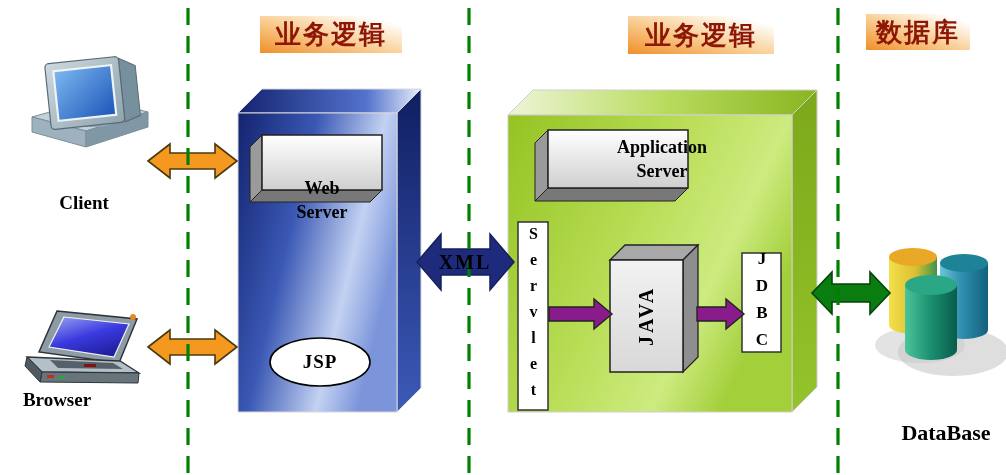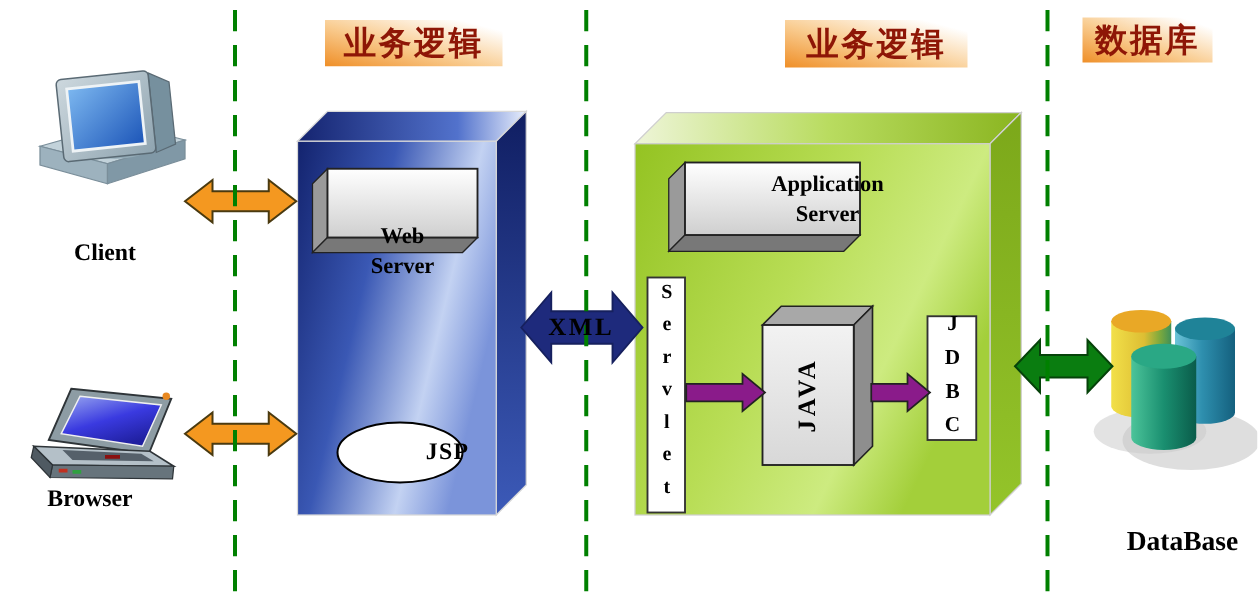--- a/index.html
+++ b/index.html
@@ -187,31 +187,31 @@
   <line x1="188" y1="8" x2="188" y2="475" stroke="#008000" stroke-width="3.2" stroke-dasharray="17,11"></line>
   <line x1="469" y1="8" x2="469" y2="475" stroke="#008000" stroke-width="3.2" stroke-dasharray="17,11"></line>
   <line x1="838" y1="8" x2="838" y2="475" stroke="#008000" stroke-width="3.2" stroke-dasharray="17,11"></line>
 </svg>
 
 <div class="abs banner" style="left:260px;top:16px;width:142px;height:37px;">业务逻辑</div>
 <div class="abs banner" style="left:628px;top:16px;width:146px;height:38px;">业务逻辑</div>
 <div class="abs banner" style="left:866px;top:14px;width:104px;height:36px;">数据库</div>
 
 <div class="abs lbl" style="left:28px;top:164px;width:112px;font-size:19px;margin-top:28px;">Client</div>
-<div class="abs lbl" style="left:16px;top:389px;width:112px;font-size:19px;">Browser</div>
+<div class="abs lbl" style="left:1px;top:389px;width:112px;font-size:19px;">Browser</div>
 <div class="abs lbl" style="left:885px;top:420px;width:122px;font-size:22px;">DataBase</div>
 
 <div class="abs panel-label" style="left:262px;top:135px;width:120px;height:40px;font-size:18px;margin-top:45px;">
   <span style="display:inline-block;max-width:78px;">Web Server</span>
 </div>
 <div class="abs panel-label" style="left:548px;top:130px;width:140px;height:58px;font-size:18px;padding-left:44px;">
   <span style="display:inline-block;max-width:124px;">Application Server</span>
 </div>
 
-<div class="abs panel-label" style="left:270px;top:349px;width:100px;height:26px;font-size:19px;letter-spacing:1px;padding-left:38px;">JSP</div>
+<div class="abs panel-label" style="left:270px;top:349px;width:100px;height:26px;font-size:19px;letter-spacing:1px;">JSP</div>
 
 <div class="abs panel-label" style="left:414px;top:248px;width:102px;height:28px;font-size:20px;letter-spacing:2px;color:#000000;">XML</div>
 
 <div class="abs vstack" style="left:518px;top:224px;width:30px;height:184px;font-size:16px;letter-spacing:9px;">Servlet</div>
 
 <div class="abs rot90" style="left:586px;top:296px;width:120px;height:40px;font-size:20px;letter-spacing:3px;">JAVA</div>
 
 <div class="abs vstack" style="left:742px;top:256px;width:39px;height:93px;font-size:17px;letter-spacing:8px;">JDBC</div>
 
 </div>

